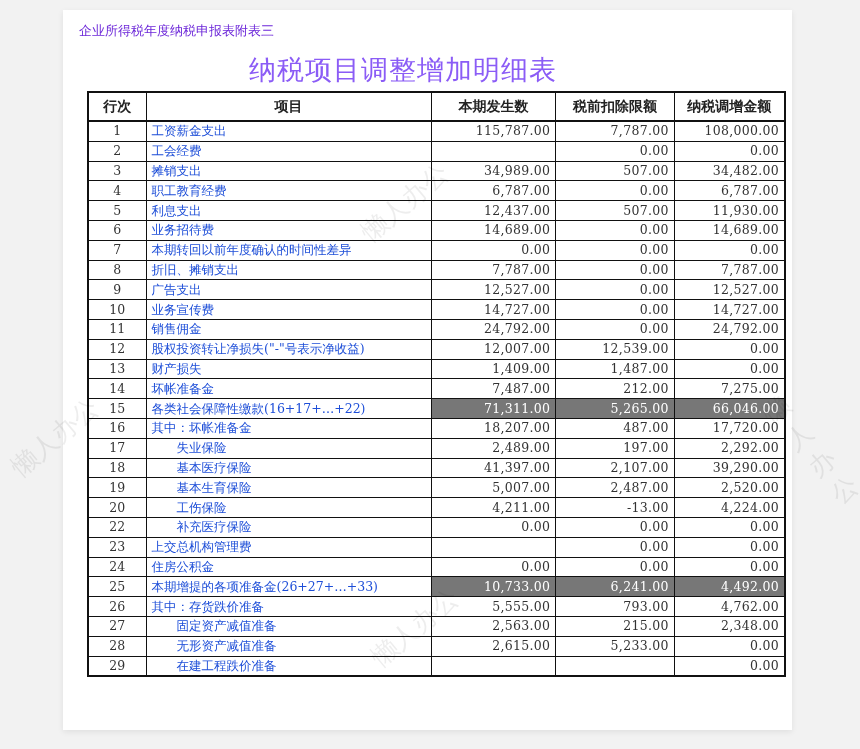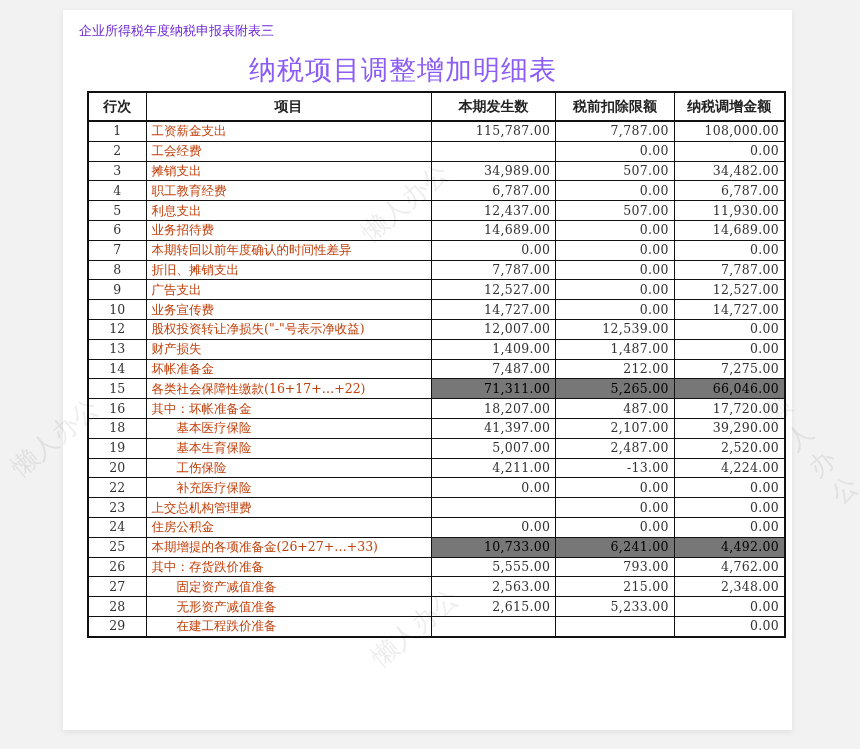--- a/index.html
+++ b/index.html
@@ -41,24 +41,24 @@
   table.grid th {
     height:27px; font-size:14px; font-weight:bold;
     font-family:"DejaVu Sans", "Liberation Sans", sans-serif;
     text-align:center;
     border-bottom:2px solid #111;
   }
   table.grid td {
     height:18.8px; line-height:18px; font-size:12.5px;
   }
   td.no { text-align:center; color:#333; }
-  td.item { text-align:left; color:#c2410c; }
+  td.item { text-align:left; color:#1d4ed8; }
   td.item.indent { padding-left:30px; }
   td.num { text-align:right; color:#333; font-family:"DejaVu Serif","Liberation Serif",serif; letter-spacing:0.3px; }
-  tr.total td.num { background:#777777; color:#000000; }
+  tr.total td.num { background:#777777; color:#ffffff; }
   .col-no { width:54px; }
   .col-item { width:265px; }
   .col-a { width:116px; }
   .col-b { width:110px; }
   .col-c { width:103px; }
   .watermark {
     position:absolute; color:rgba(0,0,0,0.07); font-size:26px;
     transform:rotate(-40deg); pointer-events:none;
     font-family:"DejaVu Sans", "Liberation Sans", sans-serif;
   }
@@ -152,20 +152,27 @@
           <td class="num">12,527.00</td>
         </tr>
         <tr>
           <td class="no">10</td>
           <td class="item">业务宣传费</td>
           <td class="num">14,727.00</td>
           <td class="num">0.00</td>
           <td class="num">14,727.00</td>
         </tr>
         <tr>
+          <td class="no">11</td>
+          <td class="item">销售佣金</td>
+          <td class="num">24,792.00</td>
+          <td class="num">0.00</td>
+          <td class="num">24,792.00</td>
+        </tr>
+        <tr>
           <td class="no">12</td>
           <td class="item">股权投资转让净损失("-"号表示净收益)</td>
           <td class="num">12,007.00</td>
           <td class="num">12,539.00</td>
           <td class="num">0.00</td>
         </tr>
         <tr>
           <td class="no">13</td>
           <td class="item">财产损失</td>
           <td class="num">1,409.00</td>
@@ -187,20 +194,27 @@
           <td class="num">66,046.00</td>
         </tr>
         <tr>
           <td class="no">16</td>
           <td class="item">其中：坏帐准备金</td>
           <td class="num">18,207.00</td>
           <td class="num">487.00</td>
           <td class="num">17,720.00</td>
         </tr>
         <tr>
+          <td class="no">17</td>
+          <td class="item indent">失业保险</td>
+          <td class="num">2,489.00</td>
+          <td class="num">197.00</td>
+          <td class="num">2,292.00</td>
+        </tr>
+        <tr>
           <td class="no">18</td>
           <td class="item indent">基本医疗保险</td>
           <td class="num">41,397.00</td>
           <td class="num">2,107.00</td>
           <td class="num">39,290.00</td>
         </tr>
         <tr>
           <td class="no">19</td>
           <td class="item indent">基本生育保险</td>
           <td class="num">5,007.00</td>

